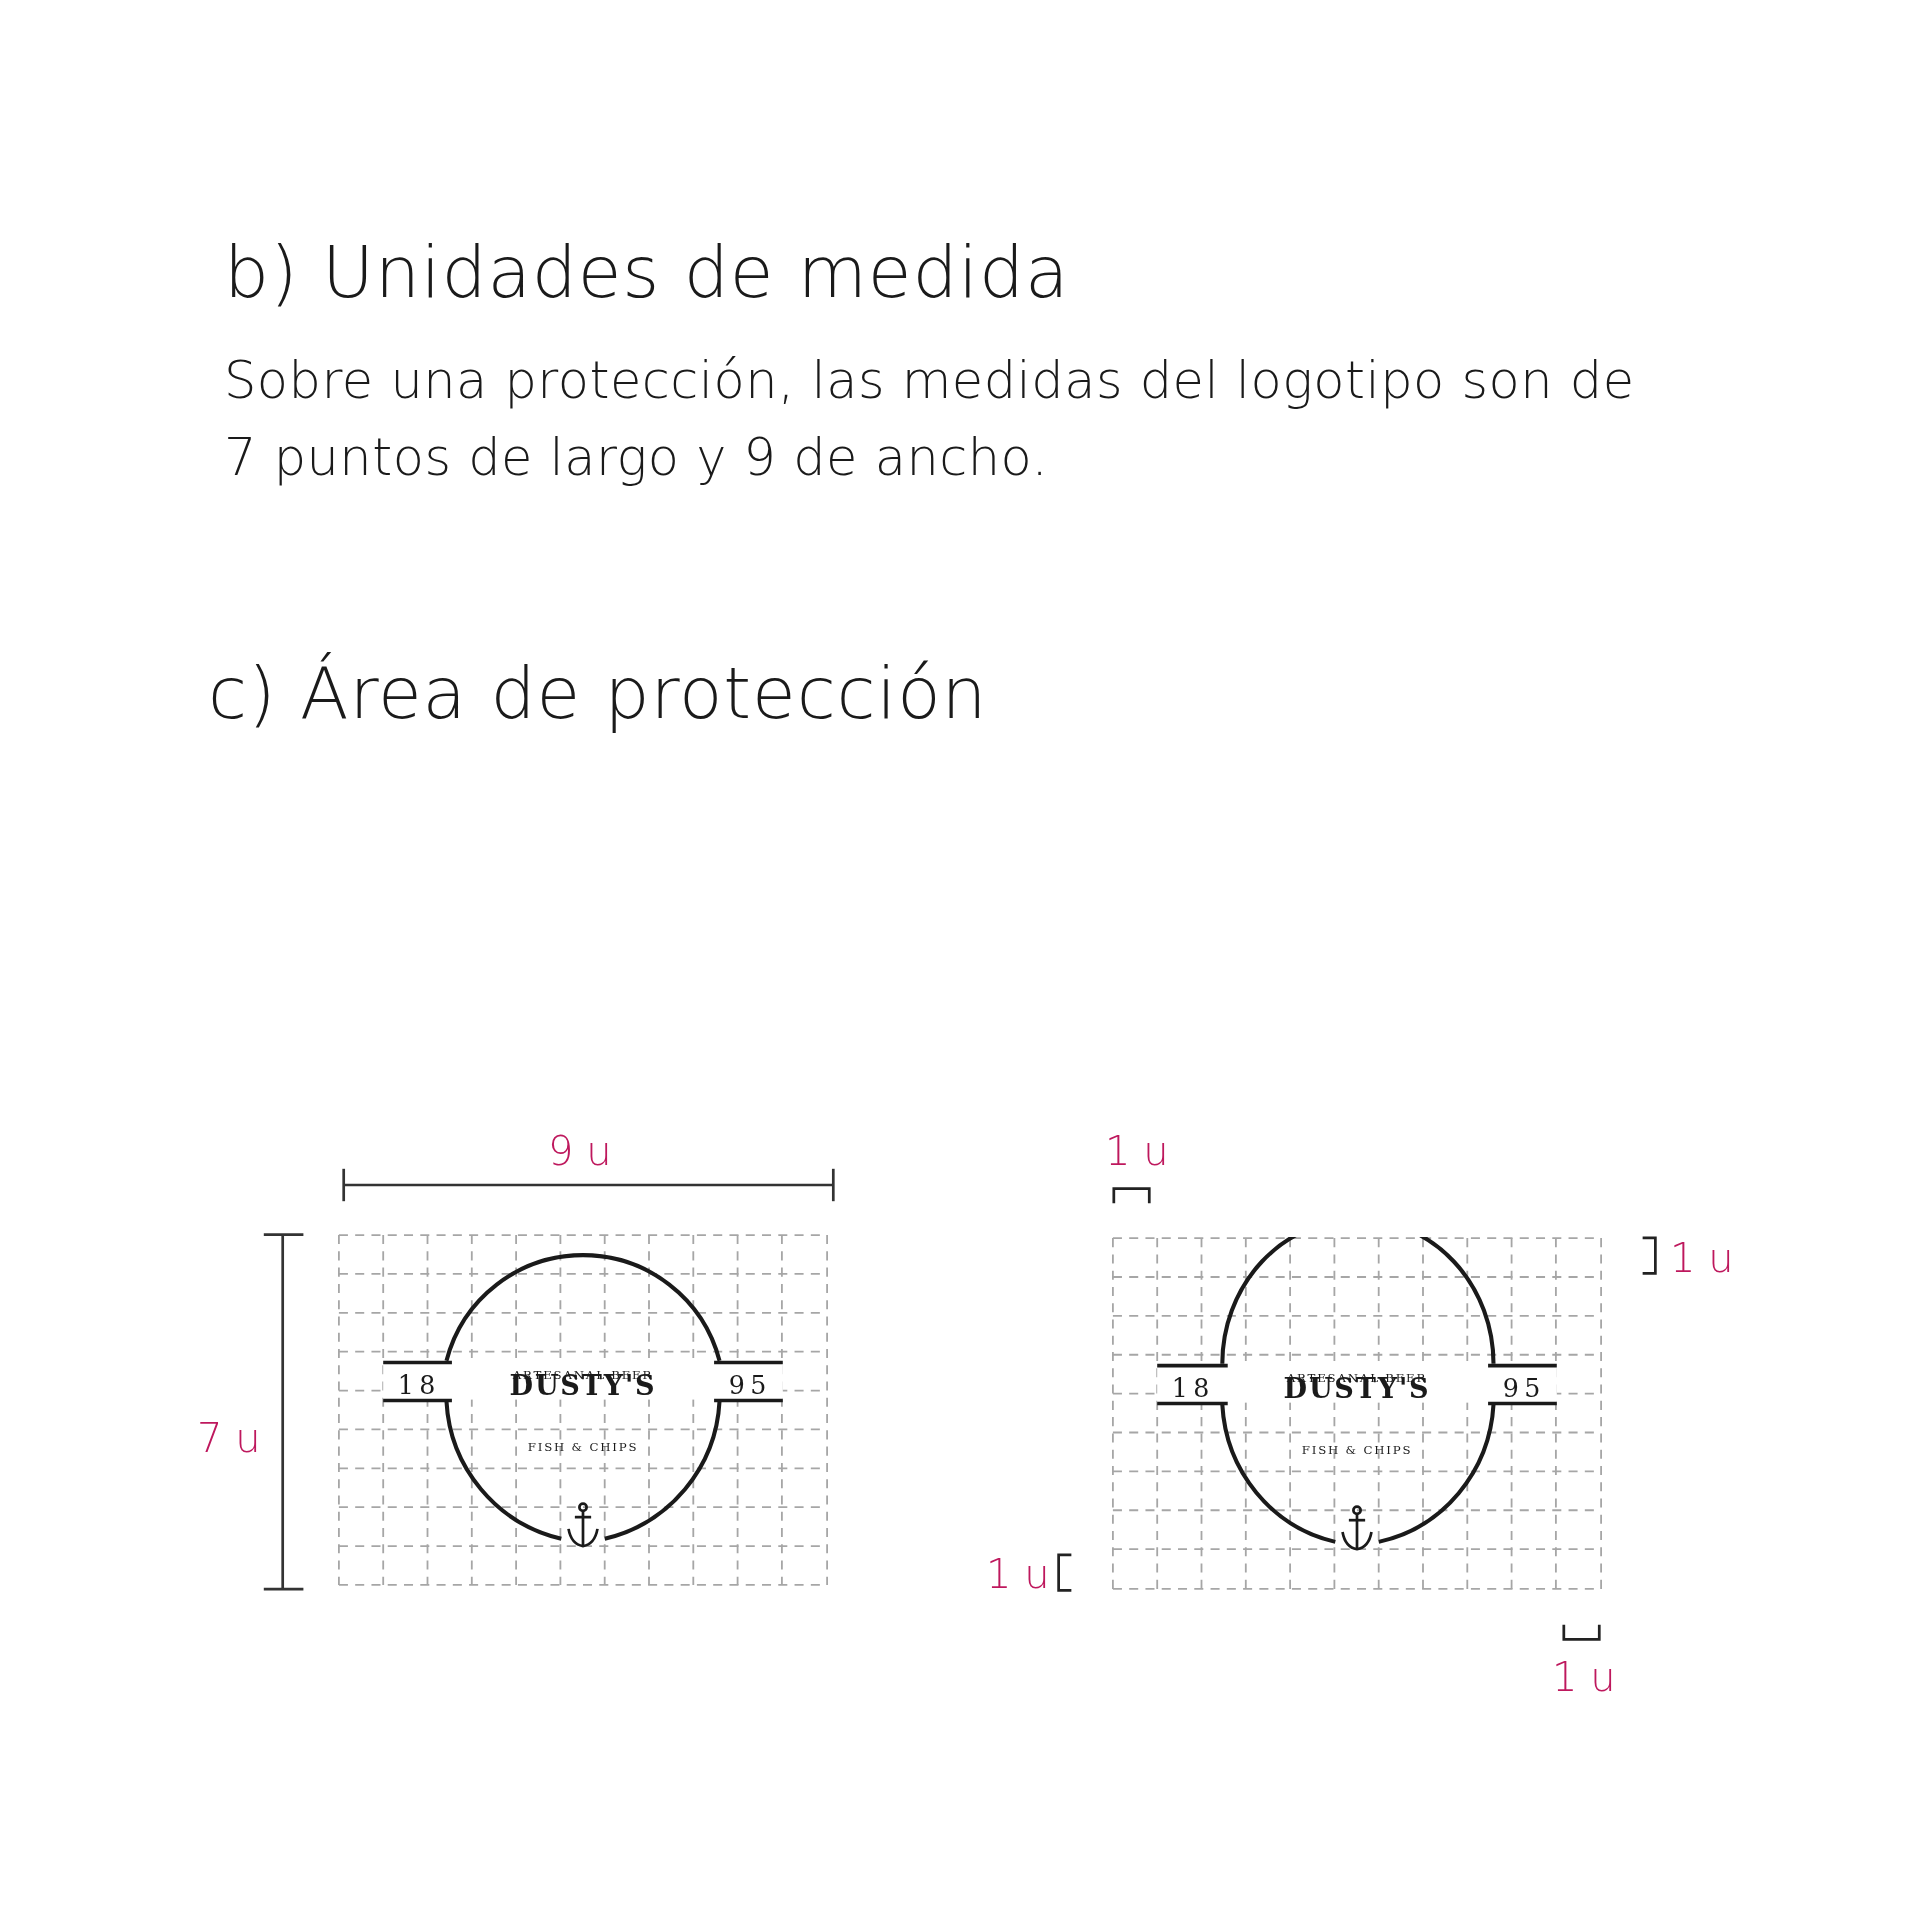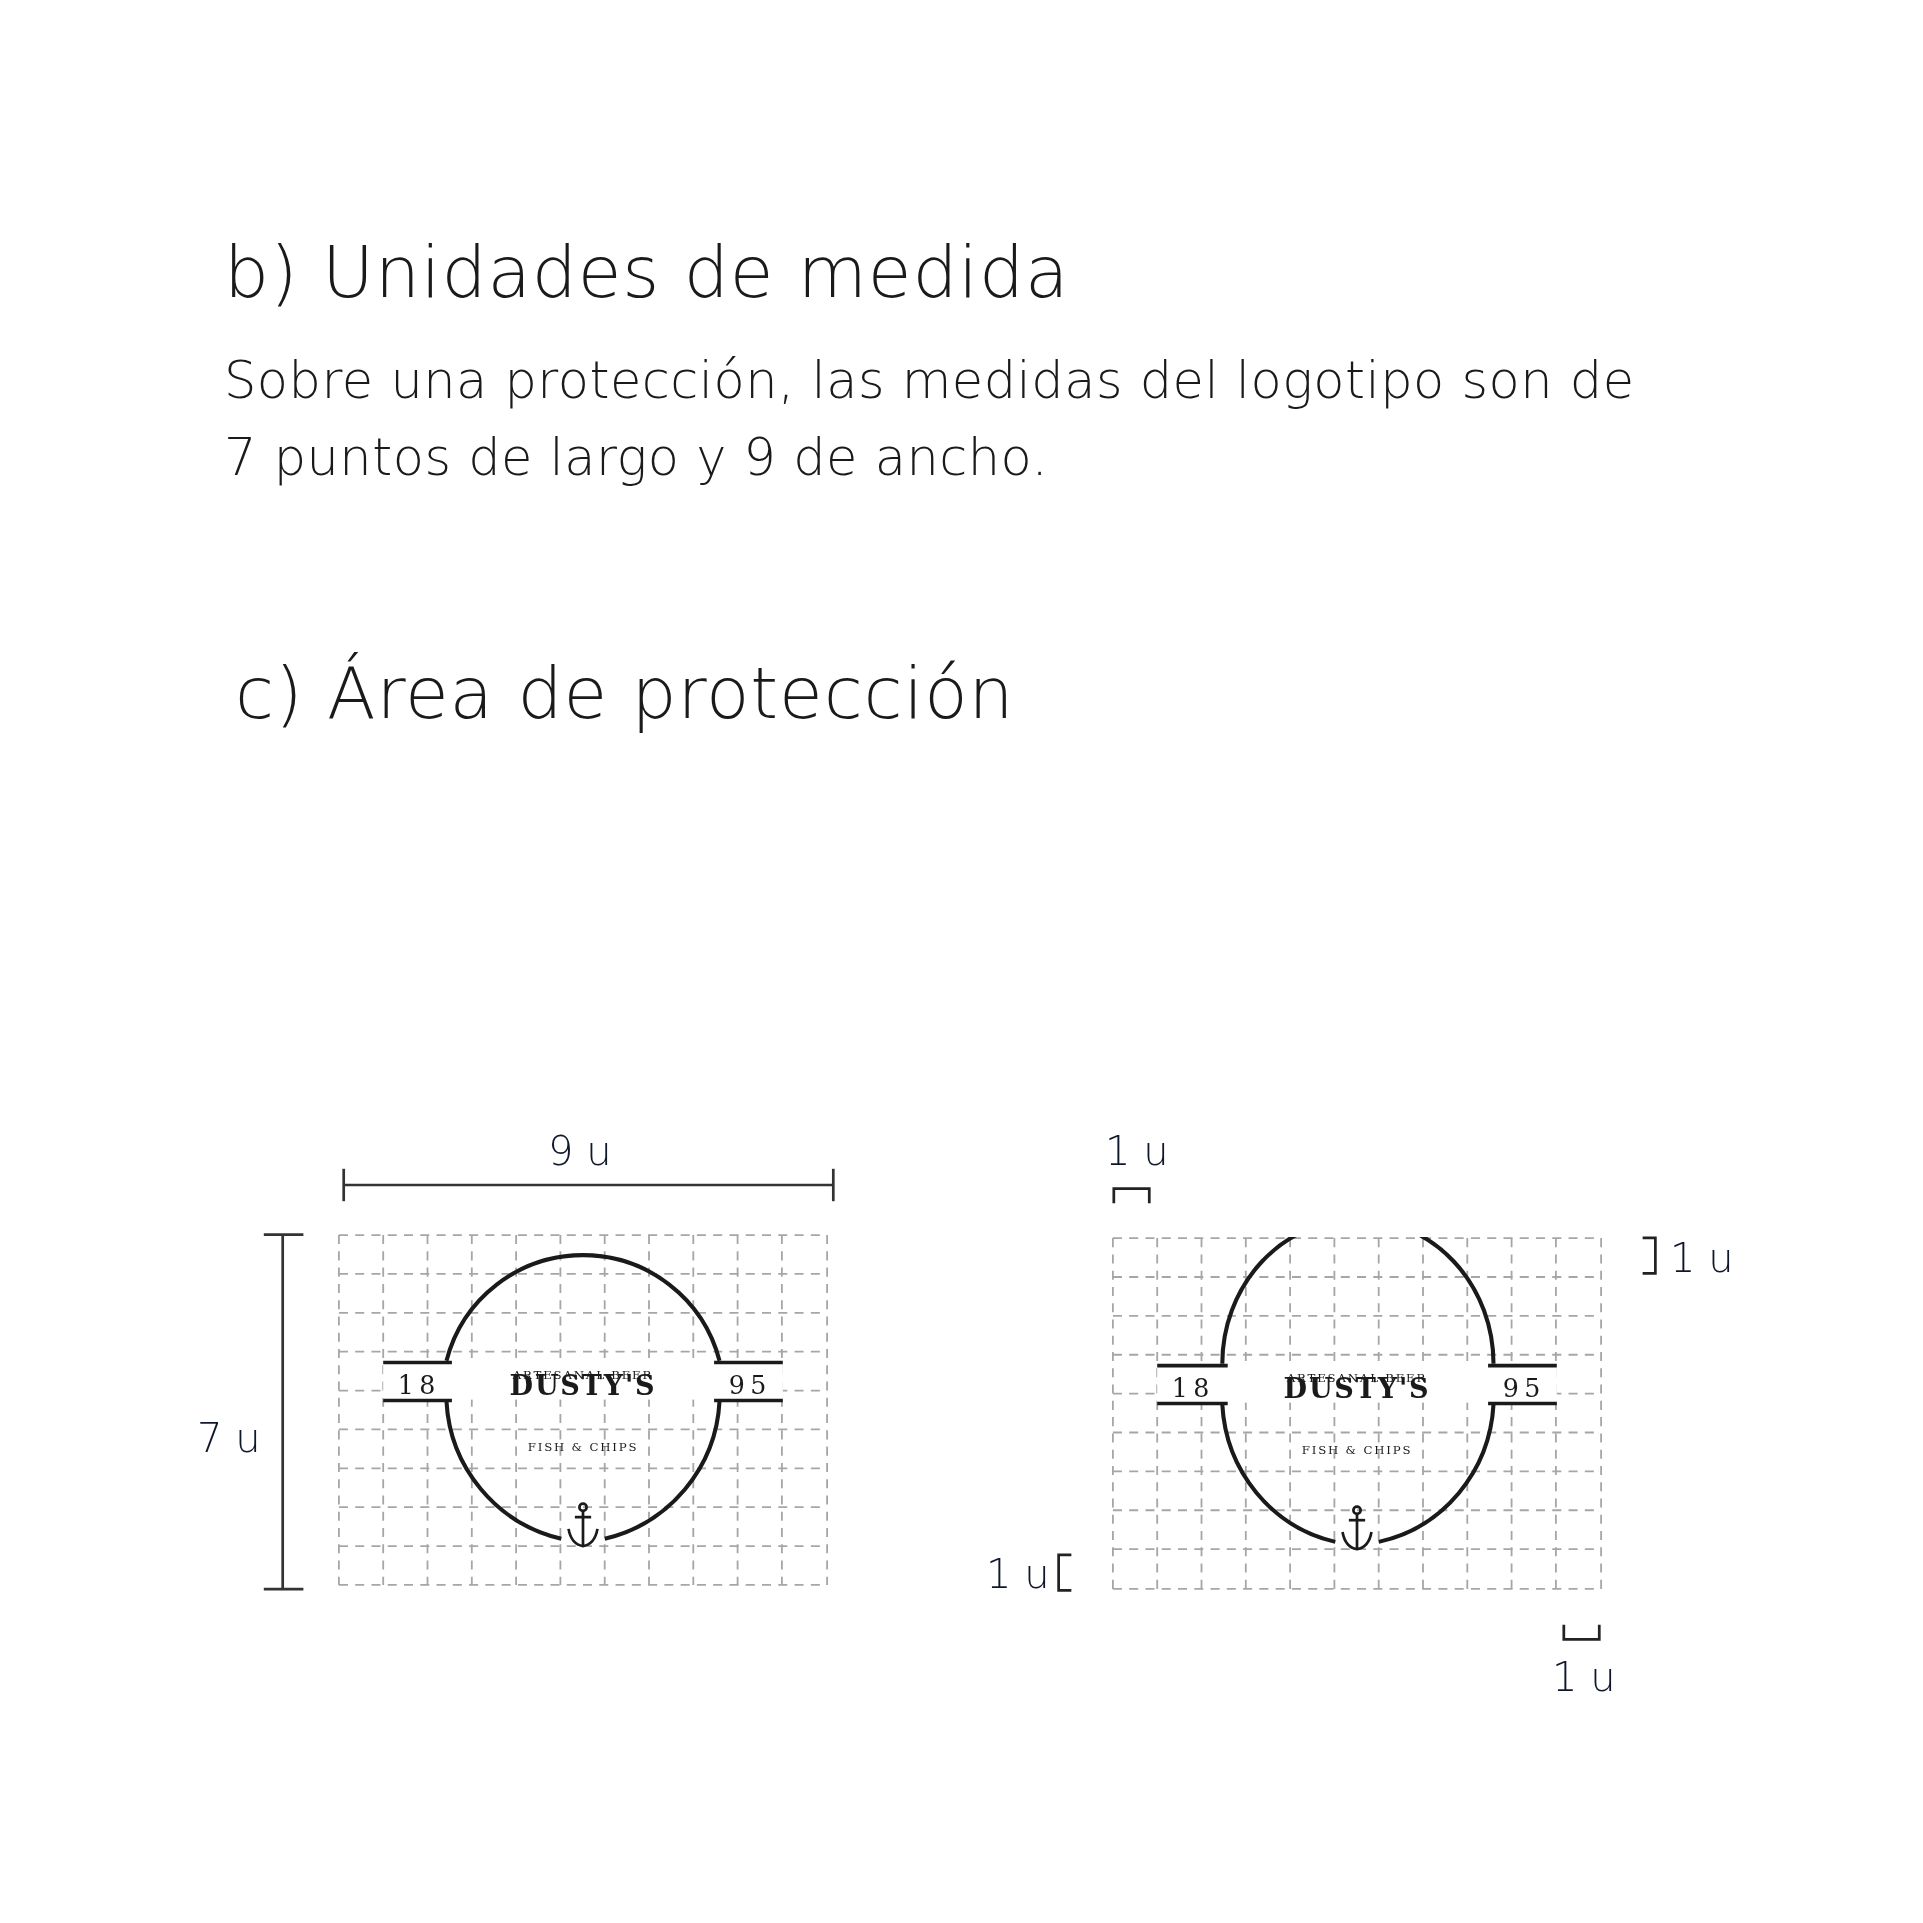--- a/index.html
+++ b/index.html
@@ -1,33 +1,33 @@
 <!DOCTYPE html>
 <html style="font-size:14.5px"><head>
 <meta charset="utf-8">
 <style>
   html, body { margin: 0; padding: 0; background: #ffffff; }
   body { width: 1923px; height: 1923px; position: relative; overflow: hidden;
          font-family: "DejaVu Sans", "Liberation Sans", sans-serif; color: #1a1a1a; }
   .abs { position: absolute; }
   .h2 { font-size: 71px; font-weight: 200; letter-spacing: 0.9px; white-space: nowrap; line-height: 1; }
   .body-text { font-size: 51px; font-weight: 200; line-height: 77px; letter-spacing: 0.5px; }
-  .label { font-size: 40px; font-weight: 200; white-space: nowrap; line-height: 1; color: #0f172a; }
+  .label { font-size: 40px; font-weight: 200; white-space: nowrap; line-height: 1; color: #be185d; }
   svg text { font-family: "DejaVu Serif", "Liberation Serif", serif; }
 </style>
 </head>
 <body>
 
 <div class="abs h2" style="left:224px; top:237px;">b) Unidades de medida</div>
 <div class="abs body-text" style="left:224px; top:342px;">
   <div>Sobre una protección, las medidas del logotipo son de</div>
   <div>7 puntos de largo y 9 de ancho.</div>
 </div>
 
-<div class="abs h2" style="left:235px; top:658px;">c) Área de protección</div>
+<div class="abs h2" style="left:208px; top:658px;">c) Área de protección</div>
 <div class="abs body-text" style="left:224px; top:763px;">
 </div>
 
 <div class="abs label" style="left:548px; top:1131px;">9 u</div>
 <svg class="abs" style="left:335px; top:1158px;" width="507" height="54" viewBox="0 0 560 60">
   <line x1="8" y1="30" x2="552" y2="30" stroke="#333" stroke-width="3"></line>
   <line x1="8" y1="12" x2="8" y2="48" stroke="#333" stroke-width="3"></line>
   <line x1="552" y1="12" x2="552" y2="48" stroke="#333" stroke-width="3"></line>
 </svg>
 <div class="abs label" style="left:197px; top:1418px;text-align:right;">7 u</div>

